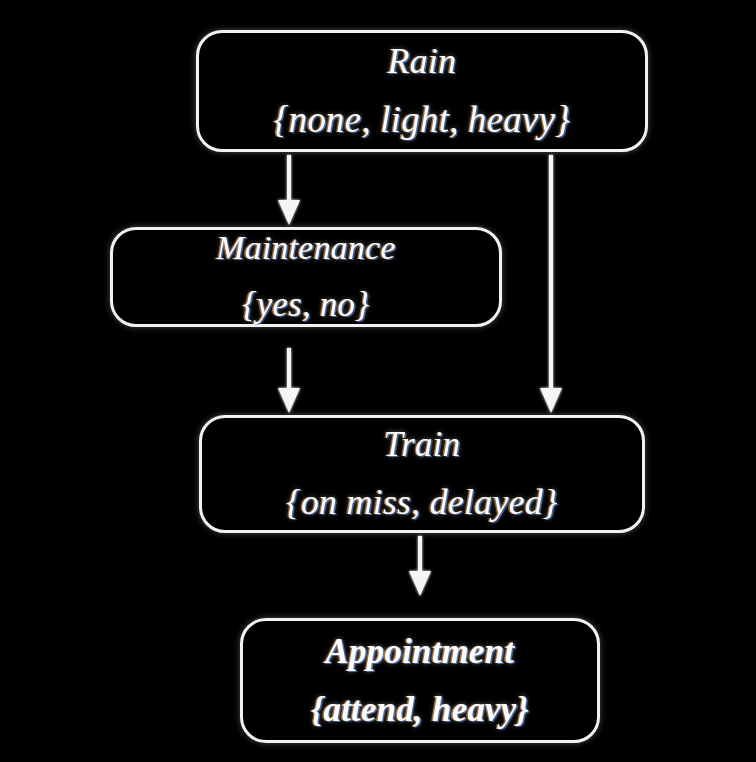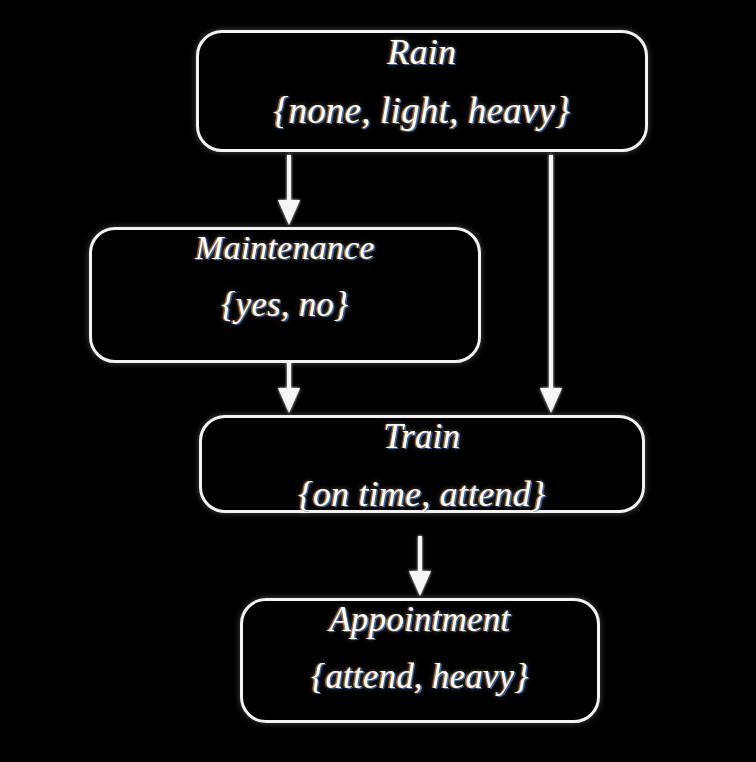--- a/index.html
+++ b/index.html
@@ -34,21 +34,21 @@
   
   .node {
     position: absolute;
     box-sizing: border-box;
     background: #000000;
     border: 3px solid #f2f2f2;
     border-radius: 26px;
     display: flex;
     flex-direction: column;
     align-items: center;
-    justify-content: flex-start;
+    justify-content: center;
     box-shadow: 0 0 6px rgba(255,255,255,0.30);
     z-index: 2;
   }
 
   .node-line {
     font-style: italic;
     color: #fdfdfd;
     line-height: 1.06;
     white-space: nowrap;
     letter-spacing: 0.2px;
@@ -57,23 +57,23 @@
       -1.4px -0.4px 0 rgba(232,150,70,0.62),
        1.4px  0.5px 0 rgba(90,150,245,0.58),
        0 0 5px rgba(255,255,255,0.45);
   }
 
   .node-title { font-size: 35px; }
   .node-states { font-size: 35px; margin-top: 20px; }
 
   
   #node-rain        { left: 196px; top:  30px; width: 452px; height: 122px; }
-  #node-maintenance { left:  89px; top: 227px; width: 392px; height: 136px; }
-  #node-train       { left: 199px; top: 415px; width: 446px; height: 98px; }
-  #node-appointment { left: 240px; top: 598px; width: 360px; height: 125px; }
+  #node-maintenance { left:  110px; top: 227px; width: 392px; height: 100px; }
+  #node-train       { left: 199px; top: 415px; width: 446px; height: 118px; }
+  #node-appointment { left: 240px; top: 618px; width: 360px; height: 125px; font-weight: bold; }
 
   #node-rain .node-title        { font-size: 36px; }
   #node-rain .node-states       { font-size: 37px; }
   #node-maintenance .node-title { font-size: 34px; }
   #node-train .node-states      { font-size: 36px; }
 </style>
 </head>
 <body>
 
 <div id="canvas">
@@ -115,21 +115,21 @@
     <div class="node-line node-states">{none, light, heavy}</div>
   </div>
 
   <div class="node" id="node-maintenance">
     <div class="node-line node-title">Maintenance</div>
     <div class="node-line node-states">{yes, no}</div>
   </div>
 
   <div class="node" id="node-train">
     <div class="node-line node-title">Train</div>
-    <div class="node-line node-states">{on time, attend}</div>
+    <div class="node-line node-states">{on miss, delayed}</div>
   </div>
 
   <div class="node" id="node-appointment">
     <div class="node-line node-title">Appointment</div>
     <div class="node-line node-states">{attend, heavy}</div>
   </div>
 
 </div>
 
 </body></html>

